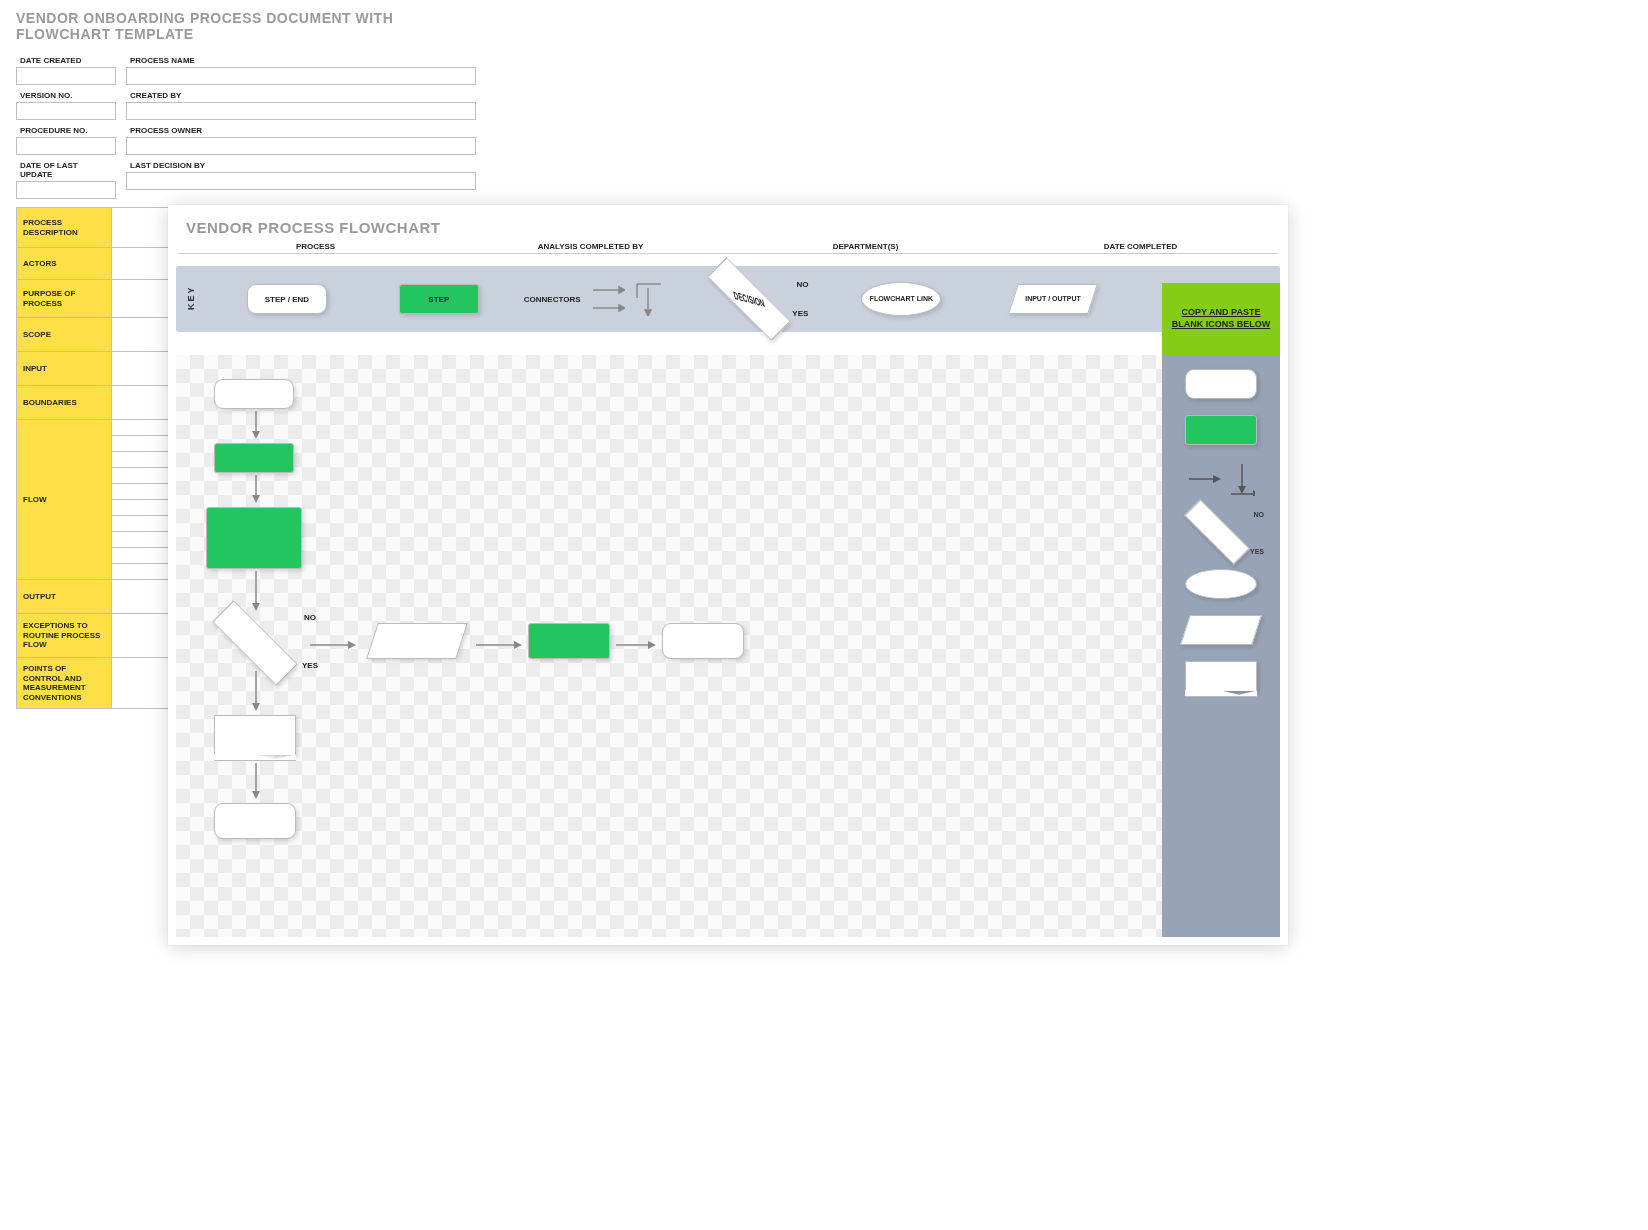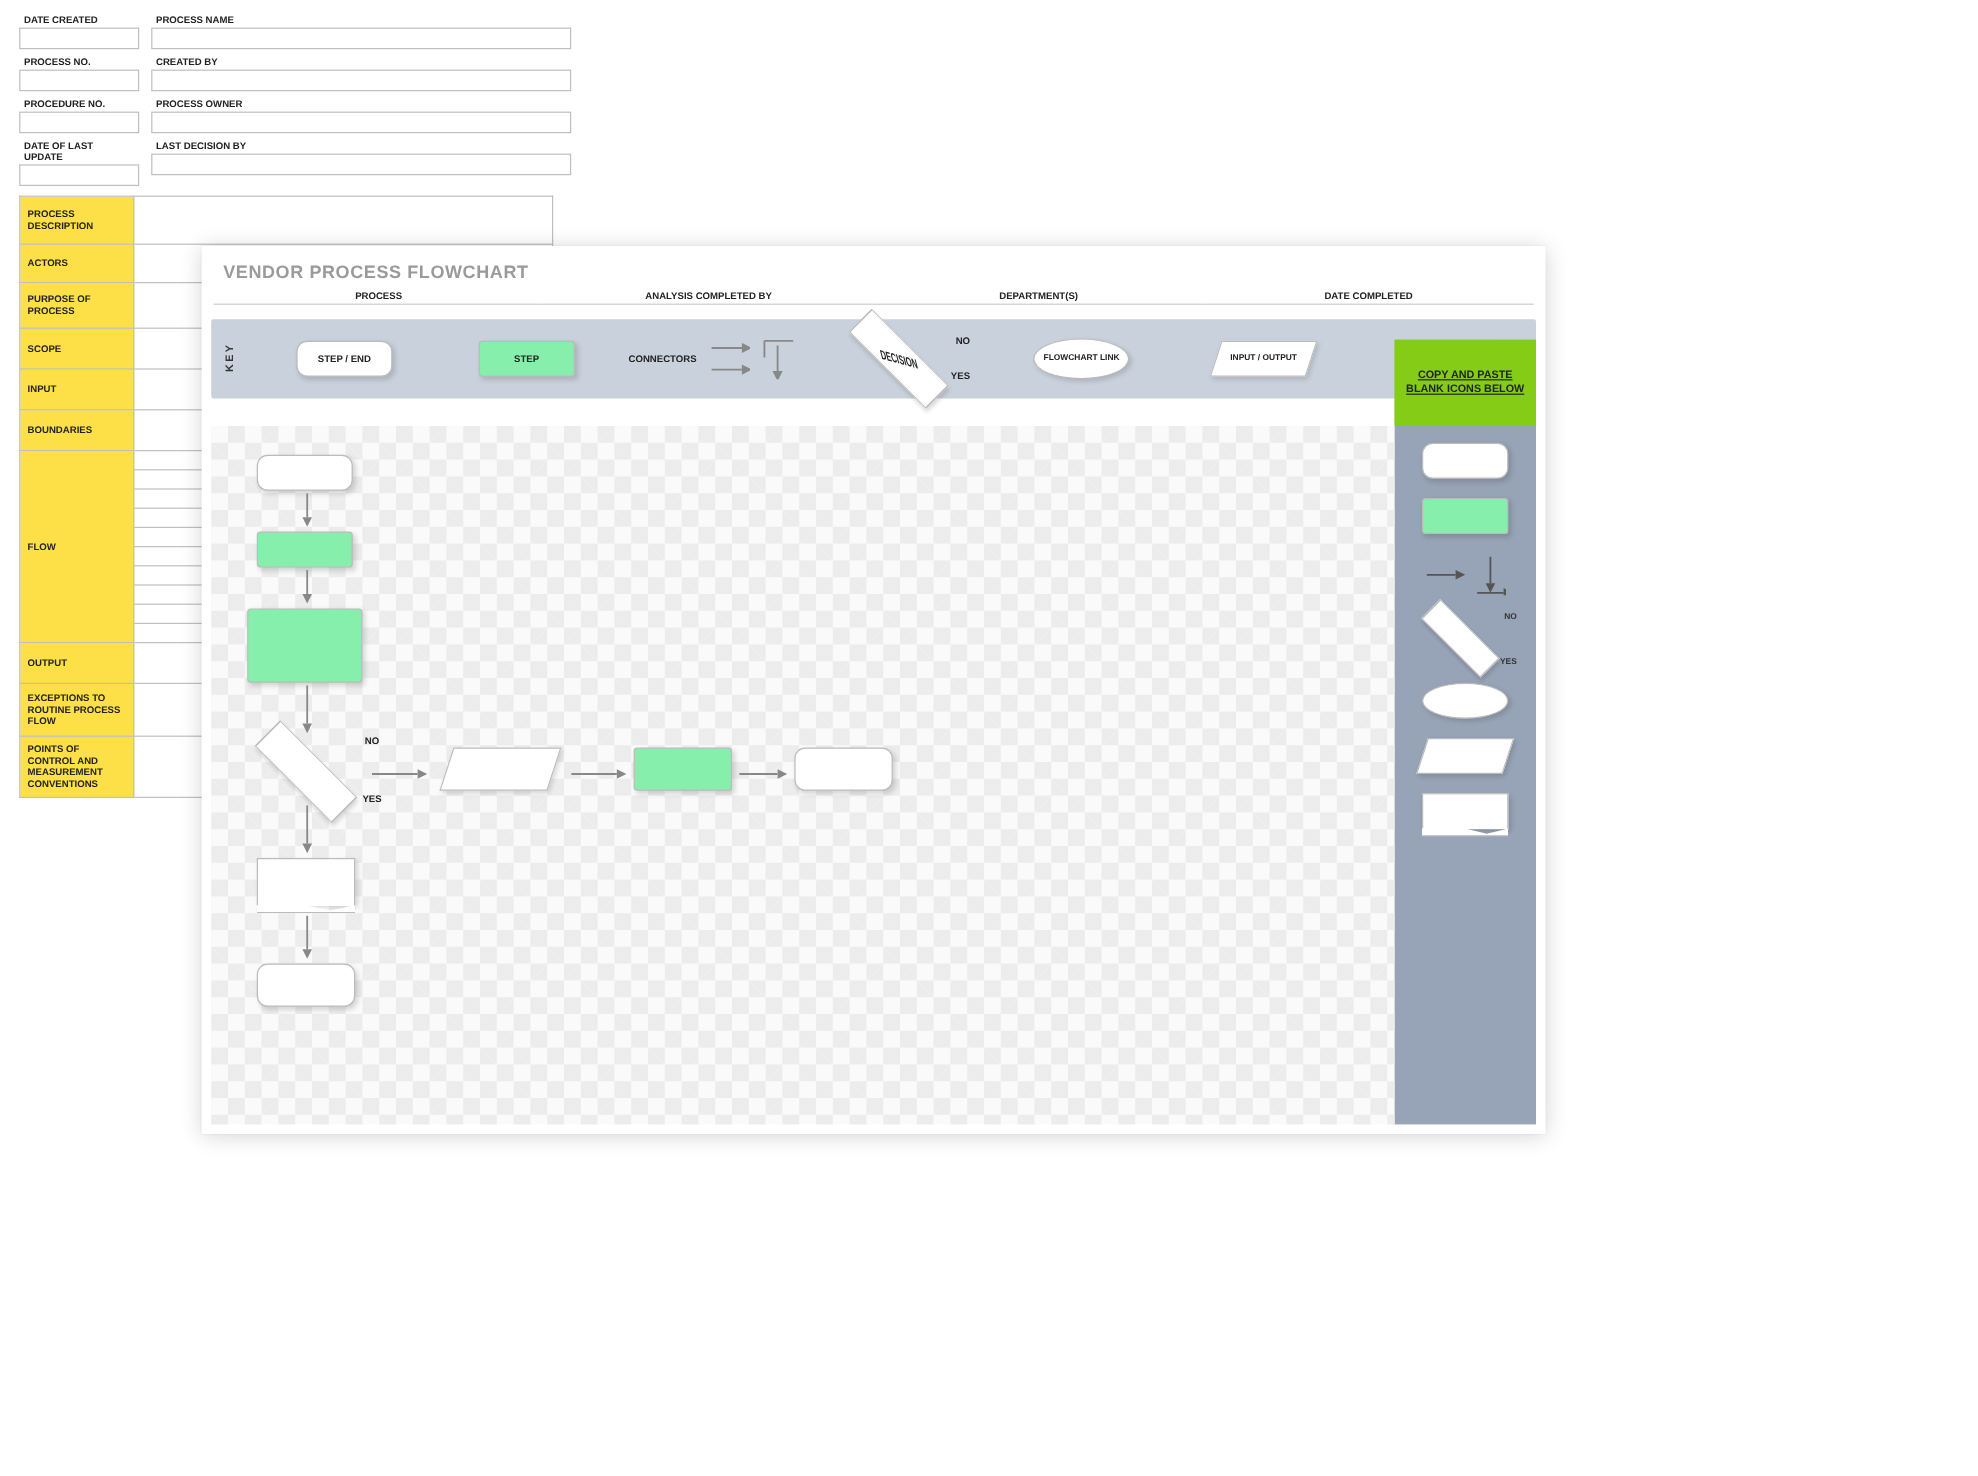--- a/index.html
+++ b/index.html
@@ -136,21 +136,21 @@
 
   
   .shape-term {
     width: 80px; height: 30px; border-radius: 9px;
     background: #fff; border: 1px solid #bbb;
     box-shadow: 2px 2px 4px rgba(0,0,0,.15);
     font-size: 8px; font-weight:600; display:flex;align-items:center;justify-content:center;text-align:center;
   }
   .shape-proc {
     width: 80px; height: 30px; border-radius: 3px;
-    background: #86efac; border: 1px solid #bbb;
+    background: #22c55e; border: 1px solid #bbb;
     box-shadow: 2px 2px 4px rgba(0,0,0,.15);
     font-size: 8px; font-weight:600; display:flex;align-items:center;justify-content:center;
   }
   .shape-dec {
     width: 70px; height: 36px; background:#fff; border:1px solid #bbb;
     transform: rotate(45deg) scaleX(1.3) scaleY(.75);
     box-shadow: 2px 2px 4px rgba(0,0,0,.15);
     position:relative;
   }
   .shape-dec span { position:absolute; inset:0; display:flex;align-items:center;justify-content:center; transform: rotate(-45deg) scaleX(.77) scaleY(1.33); font-size:8px; font-weight:600; }
@@ -223,34 +223,35 @@
 
   
   .ws { position:absolute; }
   .lbl-small { font-size:8px; font-weight:700; position:absolute; color:#222; }
 
 </style>
 </head>
 <body>
 
 <div class="doc">
+  <div class="doc-title">VENDOR ONBOARDING  PROCESS DOCUMENT  WITH FLOWCHART TEMPLATE</div>
 
   <div class="meta-row">
     <div class="meta-col small">
       <div class="meta-label">DATE CREATED</div>
       <div class="meta-input"></div>
     </div>
     <div class="meta-col large">
       <div class="meta-label">PROCESS NAME</div>
       <div class="meta-input"></div>
     </div>
   </div>
   <div class="meta-row">
     <div class="meta-col small">
-      <div class="meta-label">PROCESS NO.</div>
+      <div class="meta-label">VERSION NO.</div>
       <div class="meta-input"></div>
     </div>
     <div class="meta-col large">
       <div class="meta-label">CREATED BY</div>
       <div class="meta-input"></div>
     </div>
   </div>
   <div class="meta-row">
     <div class="meta-col small">
       <div class="meta-label">PROCEDURE NO.</div>

